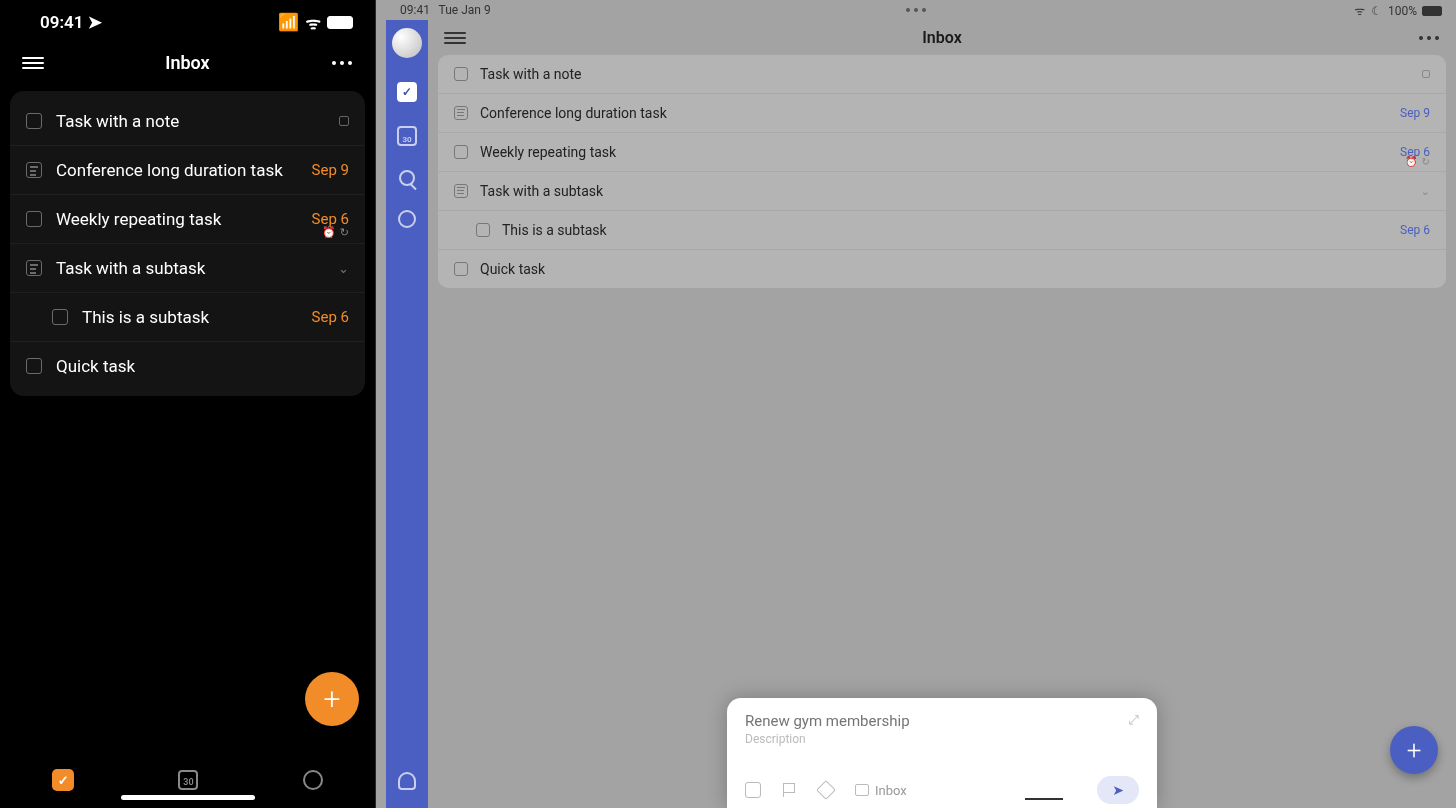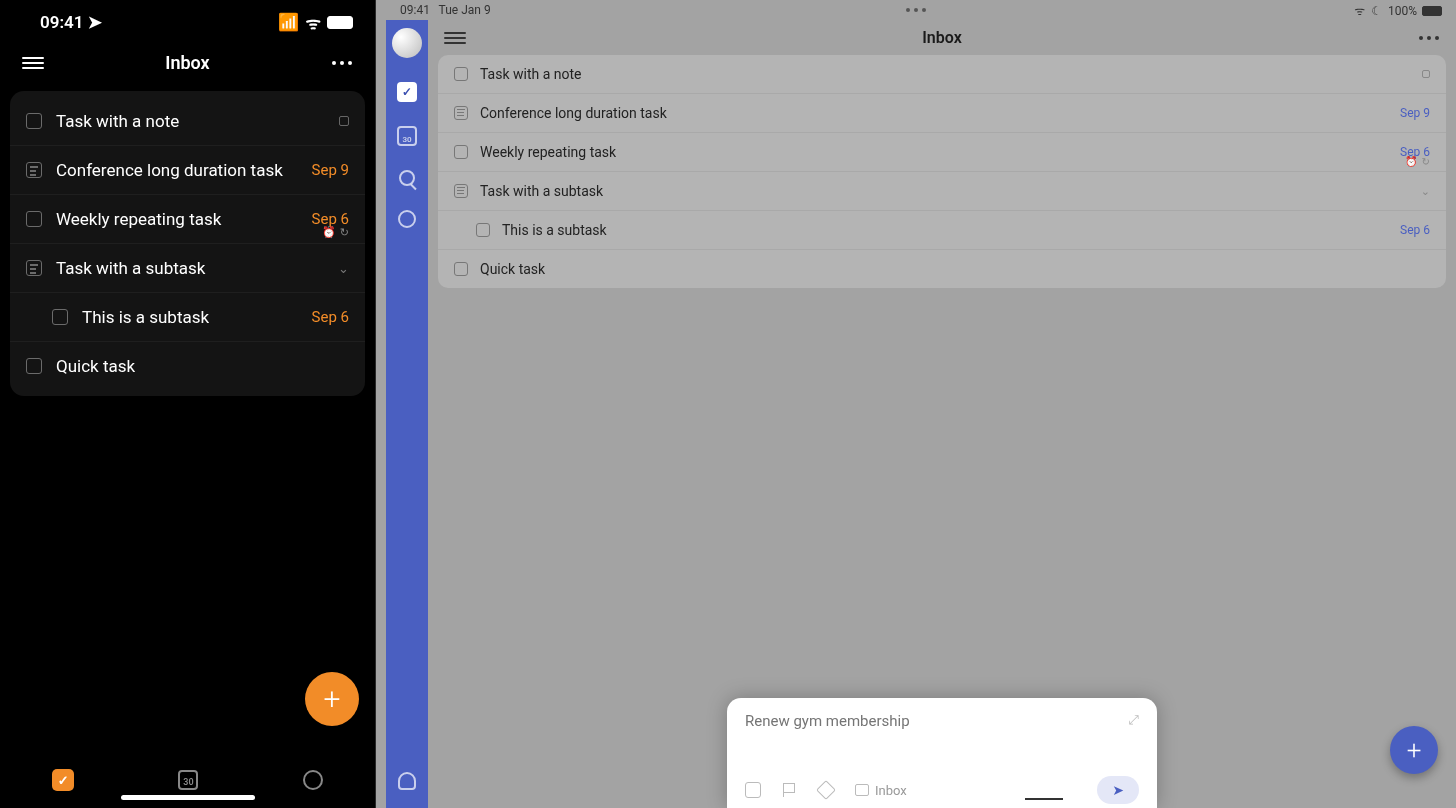--- a/index.html
+++ b/index.html
@@ -258,20 +258,21 @@
 
       <div class="t-fab">
           <span>+</span>
         </div>
 
       <div class="sheet">
         <div class="sheet-head">
           <input placeholder="Renew gym membership" style="">
           <span class="expand">⤢</span>
         </div>
+        <div class="sheet-desc">Description</div>
         <div class="sheet-bot">
           <div class="s-ic"></div>
           <div class="s-flag"></div>
           <div class="s-tag"></div>
           <div class="s-inbox">
             <div class="box"></div>
             <span>Inbox</span>
           </div>
           <div class="sheet-underline"></div>
           <div class="s-send">

